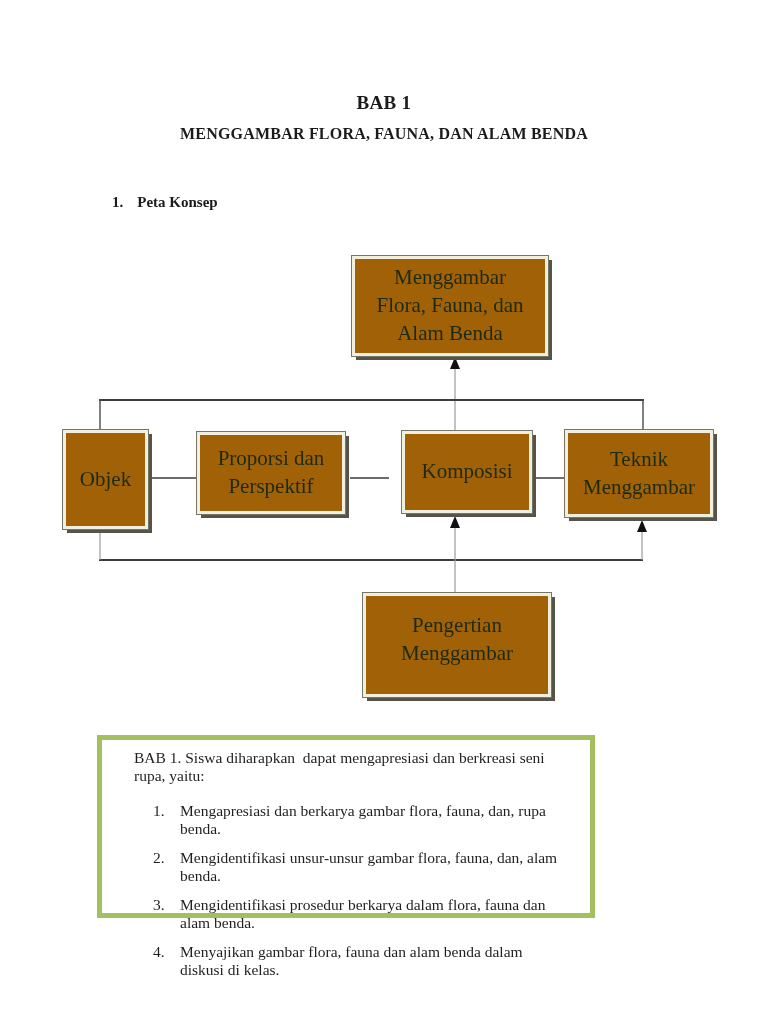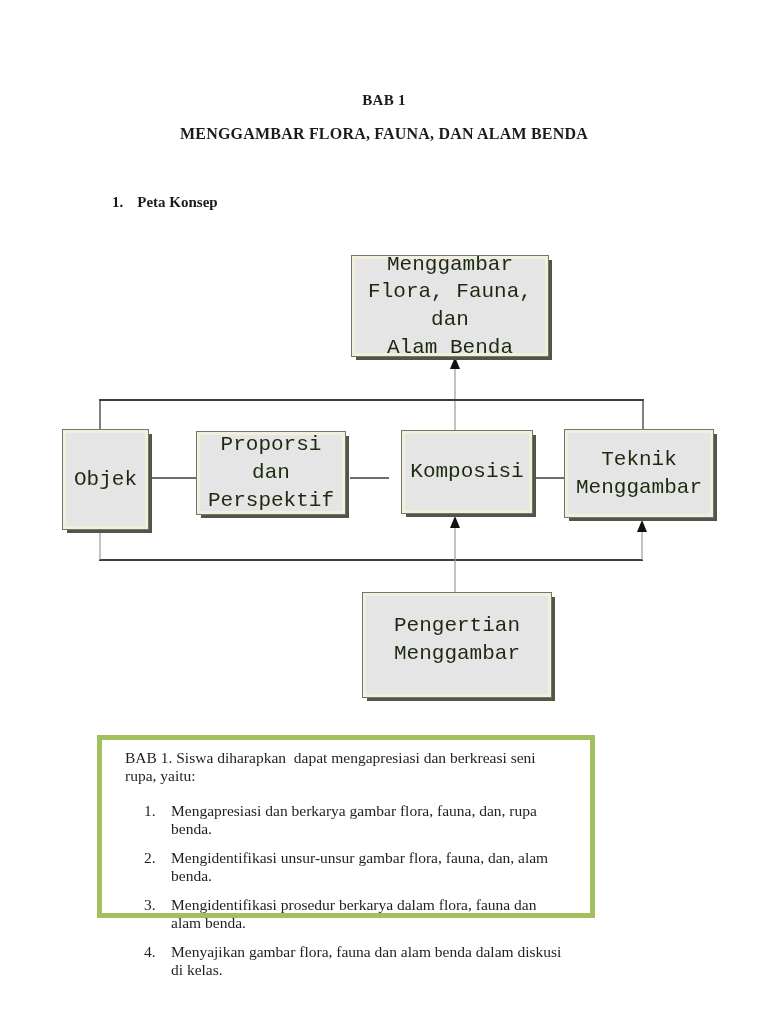--- a/index.html
+++ b/index.html
@@ -16,21 +16,21 @@
     font-family: "Liberation Serif", "DejaVu Serif", serif;
     color: #1b1b1b;
   }
 
   
   .chapter-title {
     position: absolute;
     left: 0; right: 0;
     top: 92px;
     text-align: center;
-    font-size: 15px;
+    font-size: 19px;
     font-weight: bold;
     letter-spacing: 0.3px;
   }
   .chapter-subtitle {
     position: absolute;
     left: 0; right: 0;
     top: 125px;
     text-align: center;
     font-size: 16px;
     font-weight: bold;
@@ -50,33 +50,32 @@
   .connectors {
     position: absolute;
     left: 0; top: 0;
     width: 768px;
     height: 1024px;
     pointer-events: none;
   }
   .node {
     position: absolute;
     box-sizing: border-box;
-    background: #e5e5e5;
+    background: #a16207;
     border: 3px solid #f2efdf;
     outline: 1px solid #75756a;
     box-shadow: 4px 4px 0 0 #55544b;
     color: #1e2a10;
     font-size: 21px;
     line-height: 1.32;
     display: flex;
     align-items: center;
     justify-content: center;
     text-align: center;
     white-space: pre-line;
-    font-family: Liberation Mono, monospace;
   }
   .node-top        { left: 352px; top: 256px; width: 196px; height: 100px; }
   .node-objek      { left: 63px;  top: 430px; width: 85px;  height: 99px;  }
   .node-proporsi   { left: 197px; top: 432px; width: 148px; height: 82px;  }
   .node-komposisi  { left: 390px; top: 431px; width: 130px; height: 82px; margin-left: 12px;  }
   .node-teknik     { left: 565px; top: 430px; width: 148px; height: 87px;  }
   .node-pengertian {
     left: 363px; top: 593px; width: 188px; height: 104px;
     align-items: flex-start;
     padding-top: 16px;
@@ -85,21 +84,21 @@
   
   .goals-box {
     position: absolute;
     left: 97px;
     top: 735px;
     width: 498px;
     height: 183px;
     box-sizing: border-box;
     border: 5px solid #a2c05e;
     background: #ffffff;
-    padding: 9px 23px;
+    padding: 9px 32px;
   }
   .goals-intro {
     font-size: 15.5px;
     white-space: pre-wrap;
     color: #1f1f1f;
   }
   .goals-list {
     margin-top: 17px;
     padding-left: 19px;
     display: flex;

